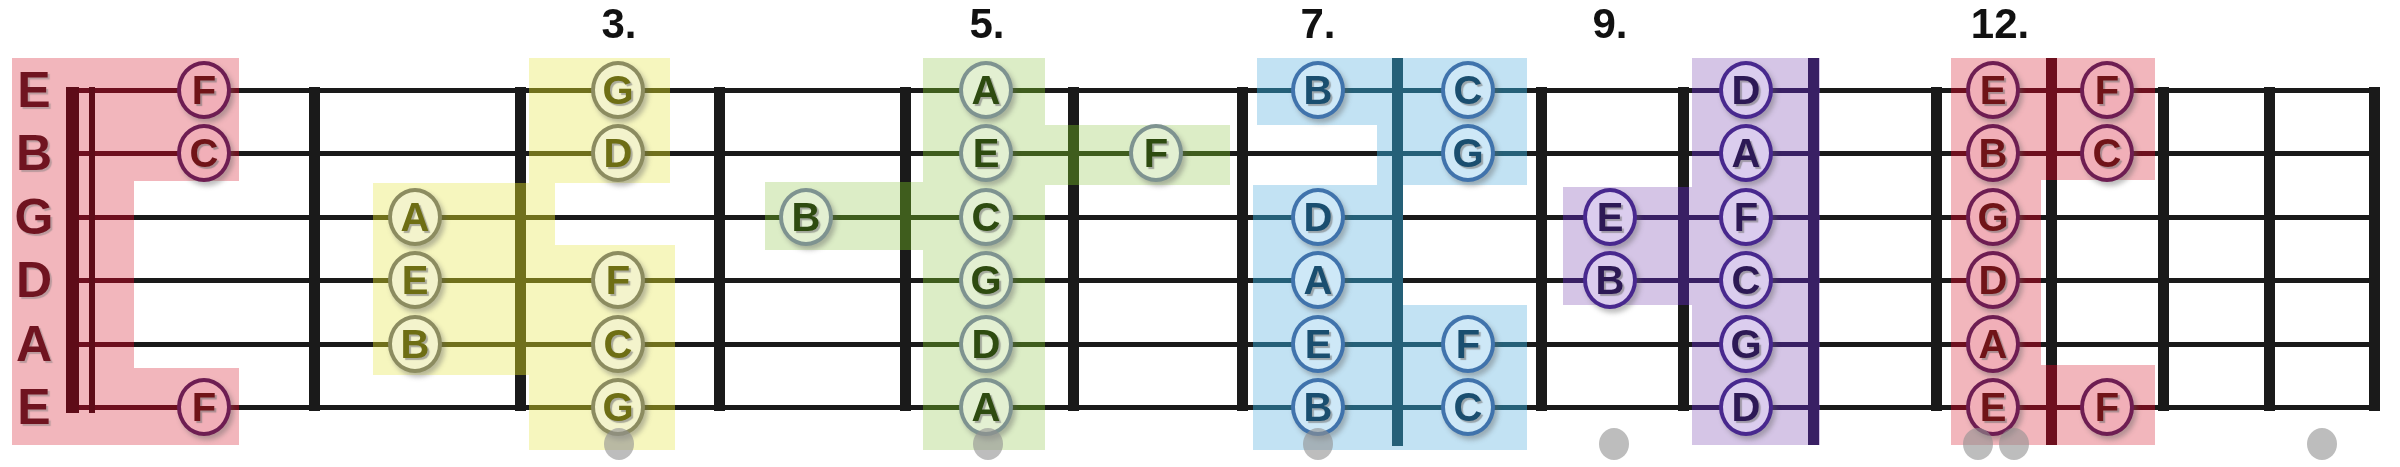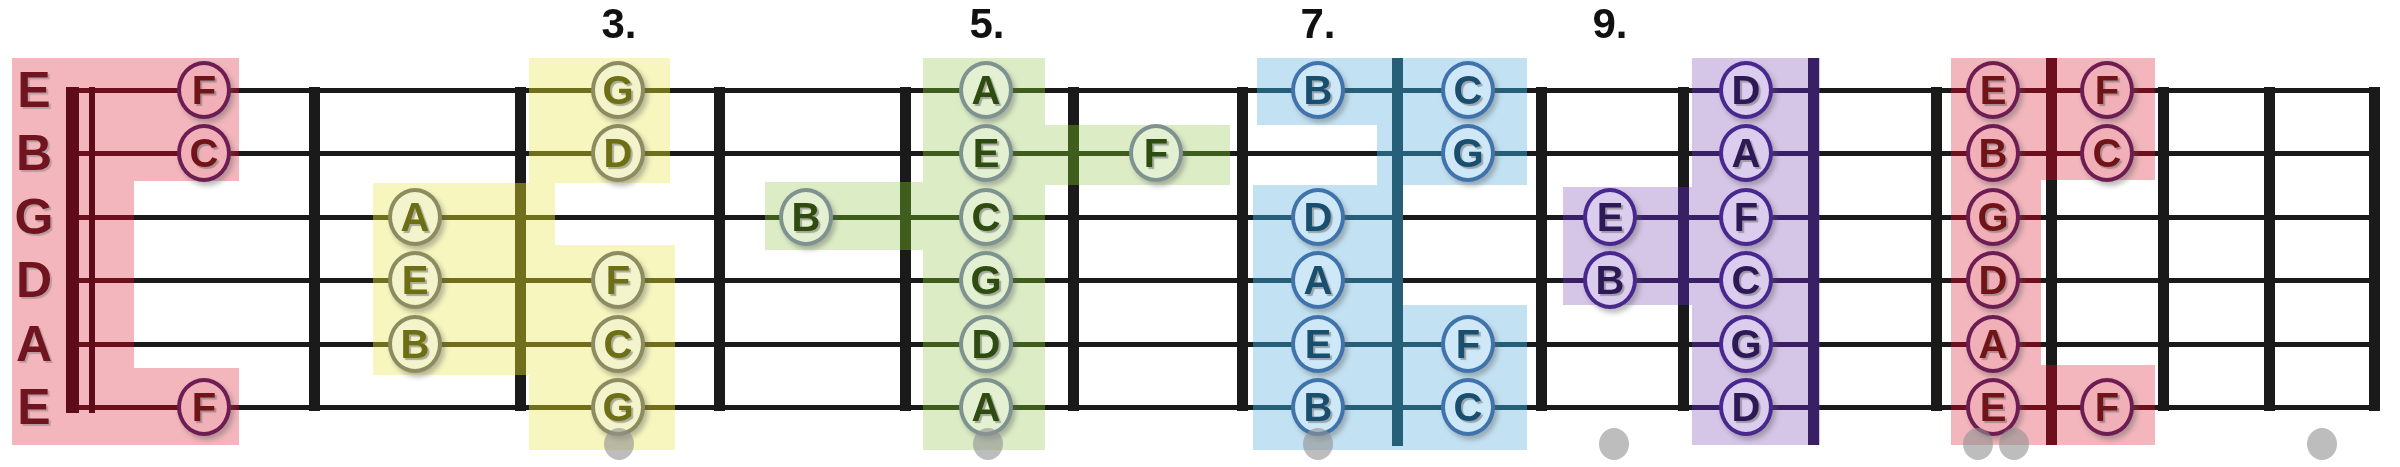--- a/index.html
+++ b/index.html
@@ -255,20 +255,21 @@
     <div class="note" style="left: 2080px; top: 124px; background: rgb(241, 175, 184); border-color: rgb(110, 29, 82);">
       <span style="color: rgb(112, 20, 24);">C</span>
     </div>
     <div class="note" style="left: 2080px; top: 378px; background: rgb(241, 175, 184); border-color: rgb(110, 29, 82);">
       <span style="color: rgb(112, 20, 24);">F</span>
     </div>
     <div class="fret-number" style="left: 559px;">3.</div>
     <div class="fret-number" style="left: 927px;">5.</div>
     <div class="fret-number" style="left: 1258px;">7.</div>
     <div class="fret-number" style="left: 1550px;">9.</div>
+    <div class="fret-number" style="left: 1940px;">12.</div>
     <div class="string-label" style="top: 61px;">E</div>
     <div class="string-label" style="top: 124px;">B</div>
     <div class="string-label" style="top: 188px;">G</div>
     <div class="string-label" style="top: 251px;">D</div>
     <div class="string-label" style="top: 315px;">A</div>
     <div class="string-label" style="top: 378px;">E</div>
     <div class="marker-dot" style="left: 604px;"></div>
     <div class="marker-dot" style="left: 973px;"></div>
     <div class="marker-dot" style="left: 1303px;"></div>
     <div class="marker-dot" style="left: 1599px;"></div>

